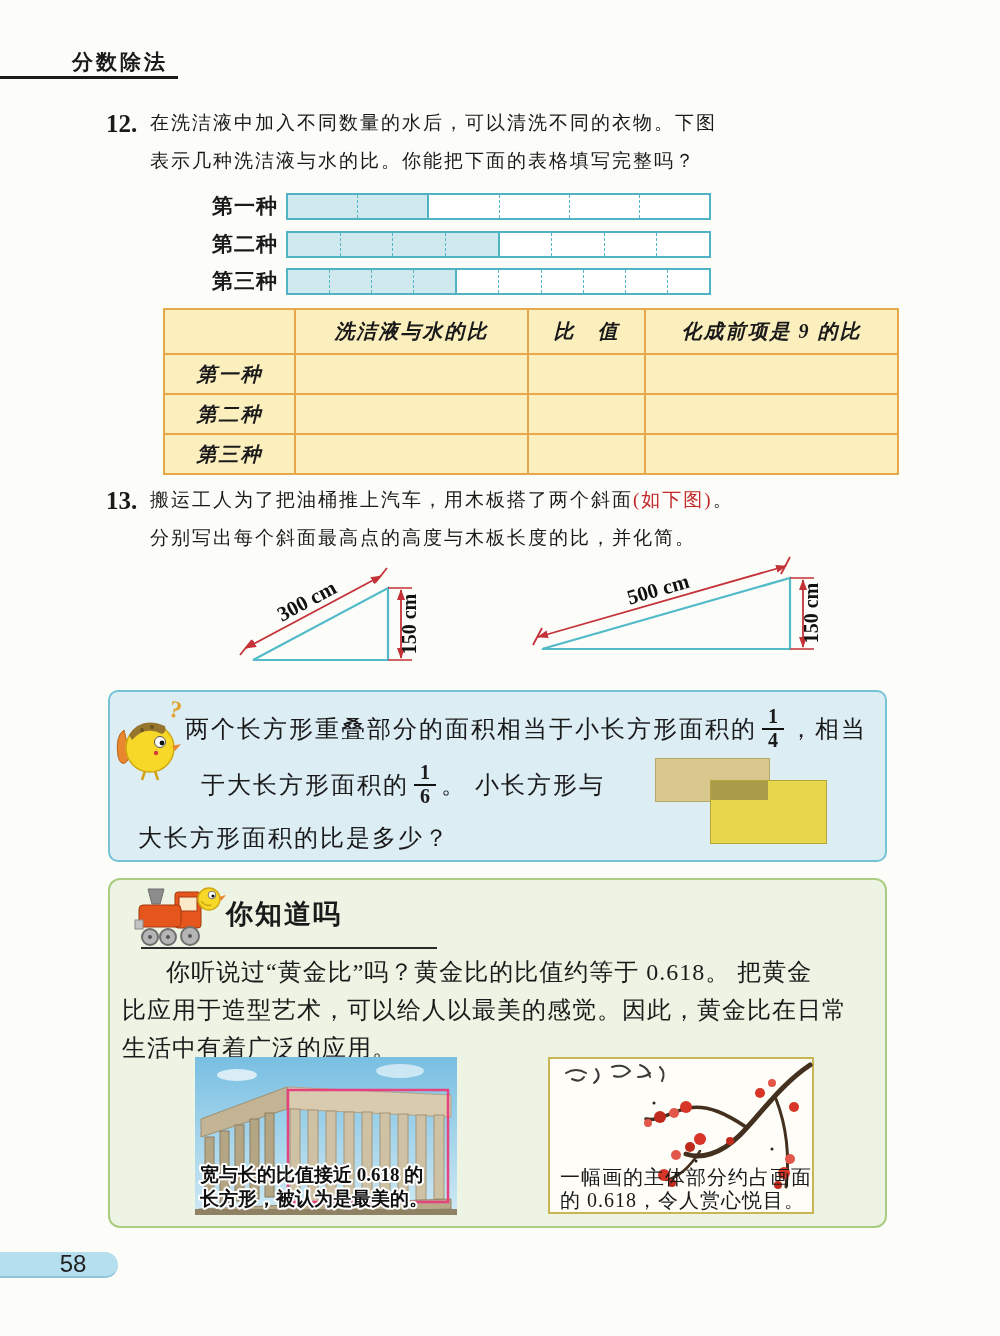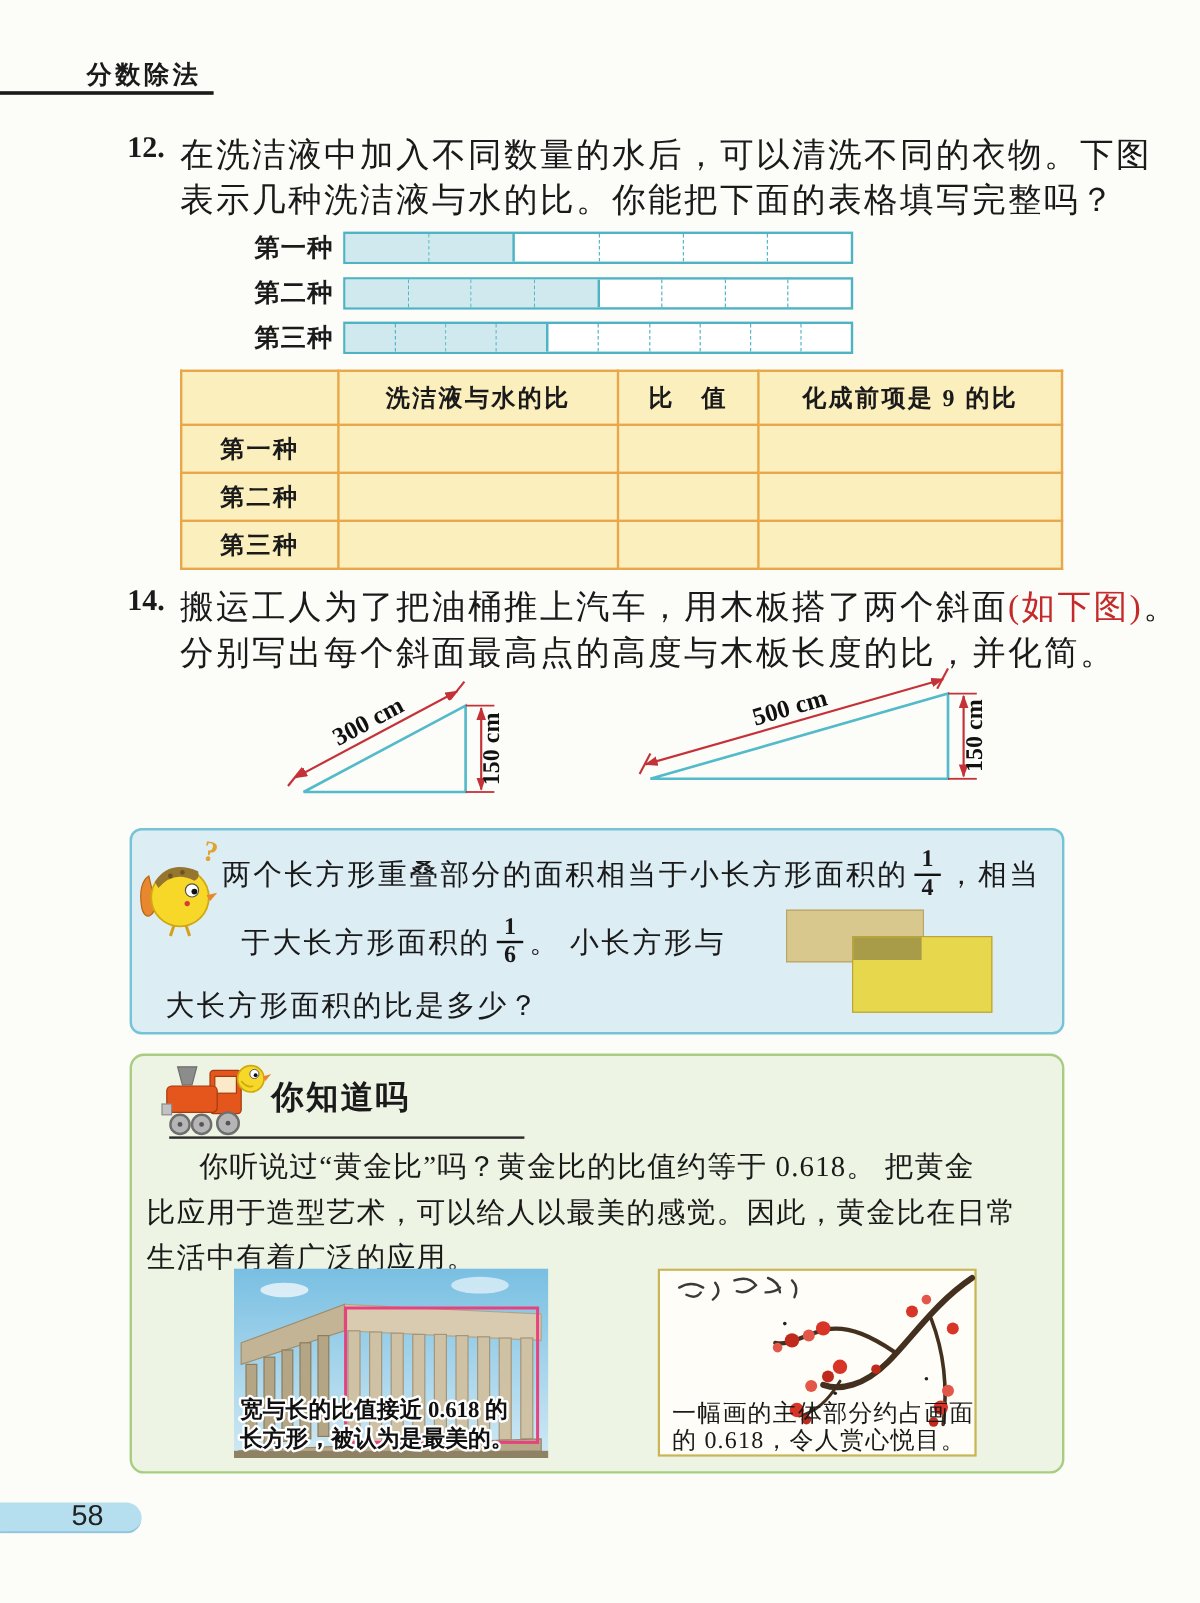--- a/index.html
+++ b/index.html
@@ -6,21 +6,21 @@
   #page{position:relative;width:1000px;height:1336px;margin:0 auto;background:#fcfcf9;overflow:hidden;
         font-family:"Liberation Serif","DejaVu Serif",serif;color:#1a1a1a;}
   .abs{position:absolute;}
 
   
   #hdr-line{left:0;top:76px;width:178px;height:3px;background:#1a1a1a;}
   #hdr-title{left:72px;top:48px;font-size:21px;font-weight:bold;letter-spacing:3px;}
 
   
   .qnum{font-size:25px;font-weight:600;}
-  .qline{font-size:28px;letter-spacing:2px;white-space:nowrap;}
+  .qline{font-size:19px;letter-spacing:2px;white-space:nowrap;}
   .red{color:#c42a2a;}
 
   
   .bar-row{display:flex;align-items:center;}
   .bar-label{width:74px;font-size:21px;font-weight:bold;letter-spacing:1px;}
   .bar{display:flex;width:425px;height:27px;border:2px solid #4fb3c4;box-sizing:border-box;background:#ffffff;}
   .bar-cell{flex:1;border-right:1px dashed #55b6c6;box-sizing:border-box;}
   .bar-cell:last-child{border-right:none;}
   .bar-cell.filled{background:#cfe9ee;}
   .bar-cell.edge{border-right:2px solid #4fb3c4;}
@@ -105,21 +105,21 @@
         <div class="bar-cell"></div>
         <div class="bar-cell"></div>
         <div class="bar-cell"></div>
         <div class="bar-cell"></div>
         <div class="bar-cell"></div>
         <div class="bar-cell"></div>
       </div>
   </div>
 
 
-  <table class="fill-table abs" style="left:150px;top:308px;width:734px;">
+  <table class="fill-table abs" style="left:163px;top:308px;width:734px;font-style:italic;">
     <colgroup>
         <col style="width:131px">
         <col style="width:233px">
         <col style="width:117px">
         <col style="width:253px">
       </colgroup>
     <tbody>
         <tr class="thead">
       <td></td>
       <td>洗洁液与水的比</td>
@@ -140,21 +140,21 @@
     </tr>
     <tr>
       <td>第三种</td>
       <td></td>
       <td></td>
       <td></td>
     </tr>
   </tbody>
     </table>
 
-  <div class="abs qnum" style="left:106px;top:487px;">14.</div>
+  <div class="abs qnum" style="left:106px;top:487px;">13.</div>
   <div class="abs qline" style="left:150px;top:487px;"><span>搬运工人为了把油桶推上汽车，用木板搭了两个斜面</span><span class="red">(如下图)</span><span>。</span></div>
   <div class="abs qline" style="left:150px;top:525px;">分别写出每个斜面最高点的高度与木板长度的比，并化简。</div>
 
   <svg class="abs" style="left:205px;top:552px;" width="690" height="138" viewBox="205 552 690 138">
     <defs>
       <marker id="arE" markerUnits="userSpaceOnUse" markerWidth="12" markerHeight="10" refX="10" refY="4" orient="auto">
         <path d="M0,0 L11,4 L0,8 z" fill="#c43238"></path>
       </marker>
       <marker id="arS" markerUnits="userSpaceOnUse" markerWidth="12" markerHeight="10" refX="10" refY="4" orient="auto-start-reverse">
         <path d="M0,0 L11,4 L0,8 z" fill="#c43238"></path>

